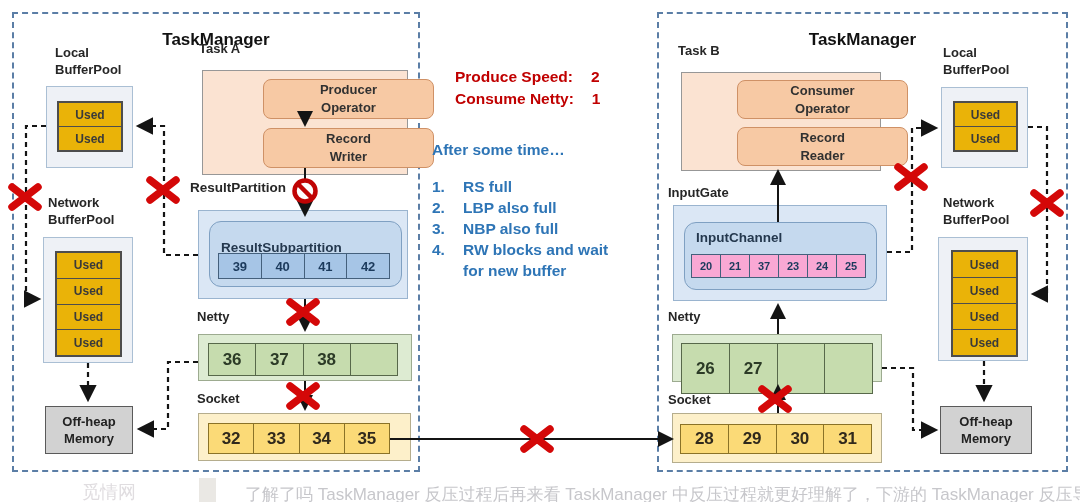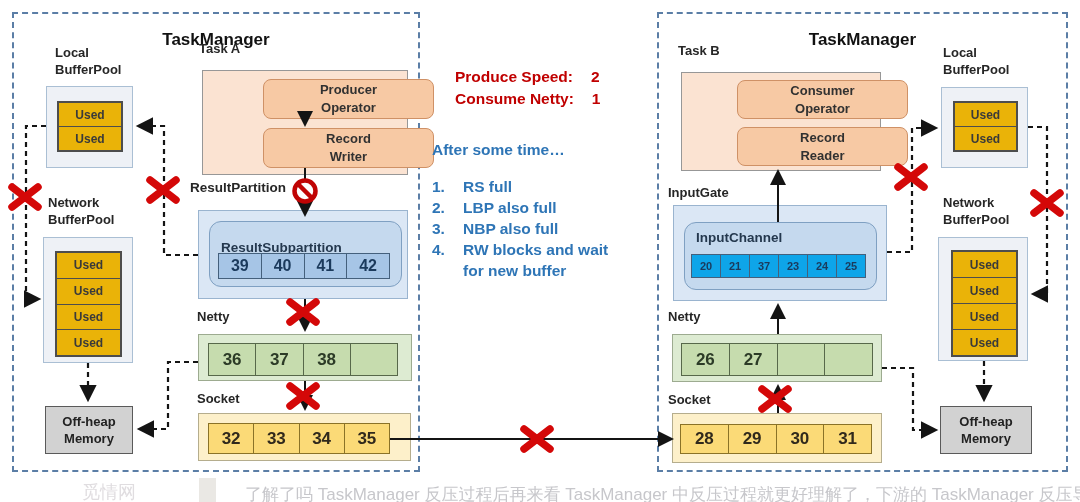--- a/index.html
+++ b/index.html
@@ -19,22 +19,22 @@
       font-weight:bold;font-size:13px;line-height:18px;color:#313131;white-space:pre-line;box-sizing:border-box;margin-left:44px;}
   .rounded-blue{position:absolute;border-radius:12px;background:#c5d9ee;border:1.5px solid #7fa0c2;box-sizing:border-box;}
   .inner-lbl{position:absolute;font-weight:bold;font-size:13.5px;color:#24384e;}
   .used-stack{position:absolute;display:flex;flex-direction:column;border:2px solid #4d4d4d;box-sizing:border-box;}
   .used-stack .cell{flex:1;background:#eab308;border-top:1px solid #4d4d4d;display:flex;align-items:center;justify-content:center;
                     font-weight:bold;font-size:12px;color:#3a3a3a;}
   .used-stack .cell:first-child{border-top:none;}
   .row-cells{position:absolute;display:flex;box-sizing:border-box;}
   .row-cells .cell{flex:1;display:flex;align-items:center;justify-content:center;font-weight:bold;box-sizing:border-box;}
   .row-cells .cell:not(:first-child){border-left:none !important;}
-  .cells-bigblue .cell{background:#a6c5e6;border:1px solid #44607c;font-size:16px;color:#1b3a5c;}
-  .cells-smallblue .cell{background:#0ea5e9;border:1px solid #44607c;font-size:11px;color:#1b3a5c;}
+  .cells-bigblue .cell{background:#a6c5e6;border:1px solid #44607c;font-size:13px;color:#1b3a5c;}
+  .cells-smallblue .cell{background:#f9a8d4;border:1px solid #44607c;font-size:11px;color:#1b3a5c;}
   .cells-green .cell{background:#c6dcae;border:1.2px solid #57684a;font-size:17px;color:#2c3b27;}
   .cells-yellow .cell{background:#fbda77;border:1.2px solid #8a7227;font-size:17px;color:#30291c;}
   .offheap{position:absolute;background:#d2d2d2;border:1.5px solid #5a5a5a;display:flex;align-items:center;justify-content:center;
            text-align:center;font-weight:bold;font-size:13px;line-height:17px;color:#222;white-space:pre-line;box-sizing:border-box;}
   .speeds{position:absolute;left:455px;top:66px;color:#c00000;font-weight:bold;font-size:15.5px;line-height:22px;}
   .speed-row{display:flex;}
   .speed-val{margin-left:18px;}
   .notes{position:absolute;left:432px;top:139px;color:#2e75b6;font-weight:bold;font-size:15.5px;line-height:21px;}
   .note-title{margin-bottom:16px;}
   .note-row{display:flex;}
@@ -162,21 +162,21 @@
       <div class="cell">20</div>
       <div class="cell">21</div>
       <div class="cell">37</div>
       <div class="cell">23</div>
       <div class="cell">24</div>
       <div class="cell">25</div>
     </div>
 
   <div class="lbl" style="left:668px;top:308px;">Netty</div>
   <div class="panel green" style="left:672px;top:334px;width:210px;height:48px;"></div>
-  <div class="row-cells cells-green" style="left:681px;top:343px;width:192px;height:33px;">
+  <div class="row-cells cells-green" style="left:681px;top:343px;width:192px;height:51px;">
       <div class="cell">26</div>
       <div class="cell">27</div>
       <div class="cell"></div>
       <div class="cell"></div>
     </div>
 
   <div class="lbl" style="left:668px;top:391px;">Socket</div>
   <div class="panel yellow" style="left:672px;top:413px;width:210px;height:50px;"></div>
   <div class="row-cells cells-yellow" style="left:680px;top:424px;width:192px;height:30px;">
       <div class="cell">28</div>

